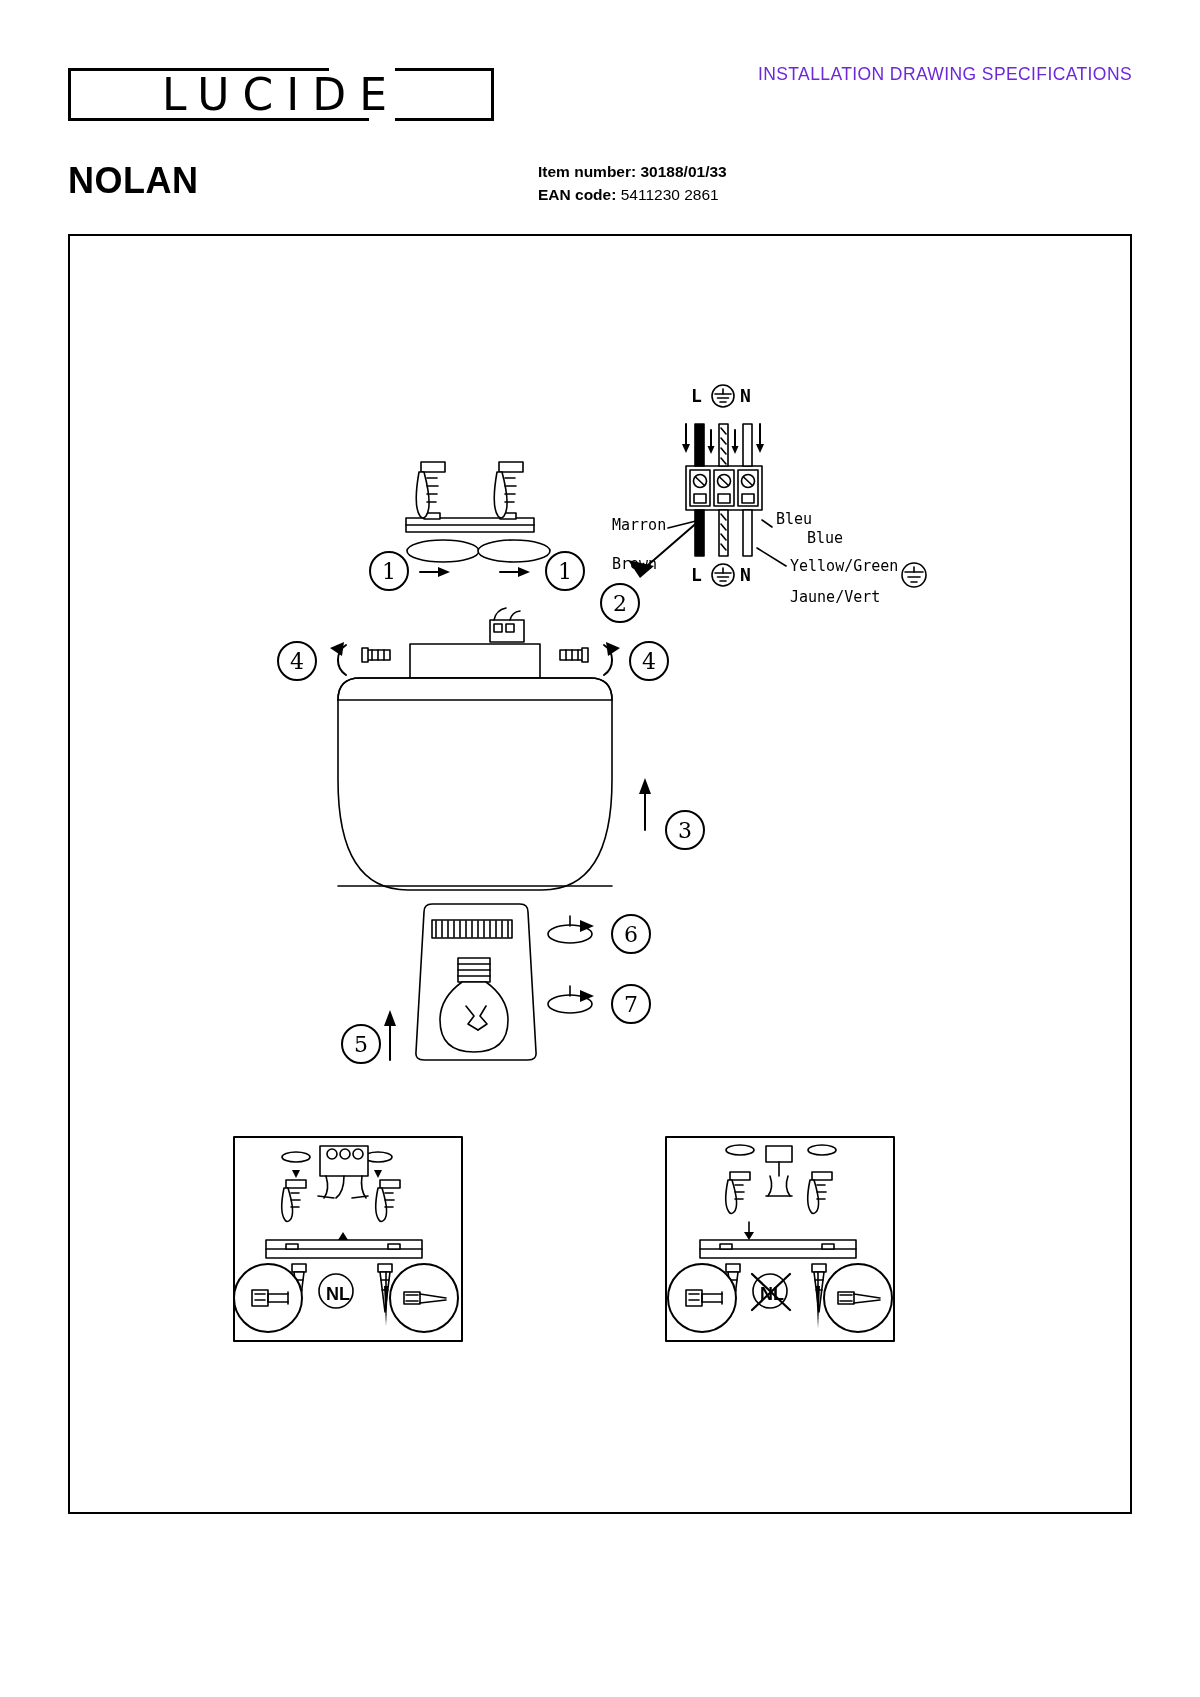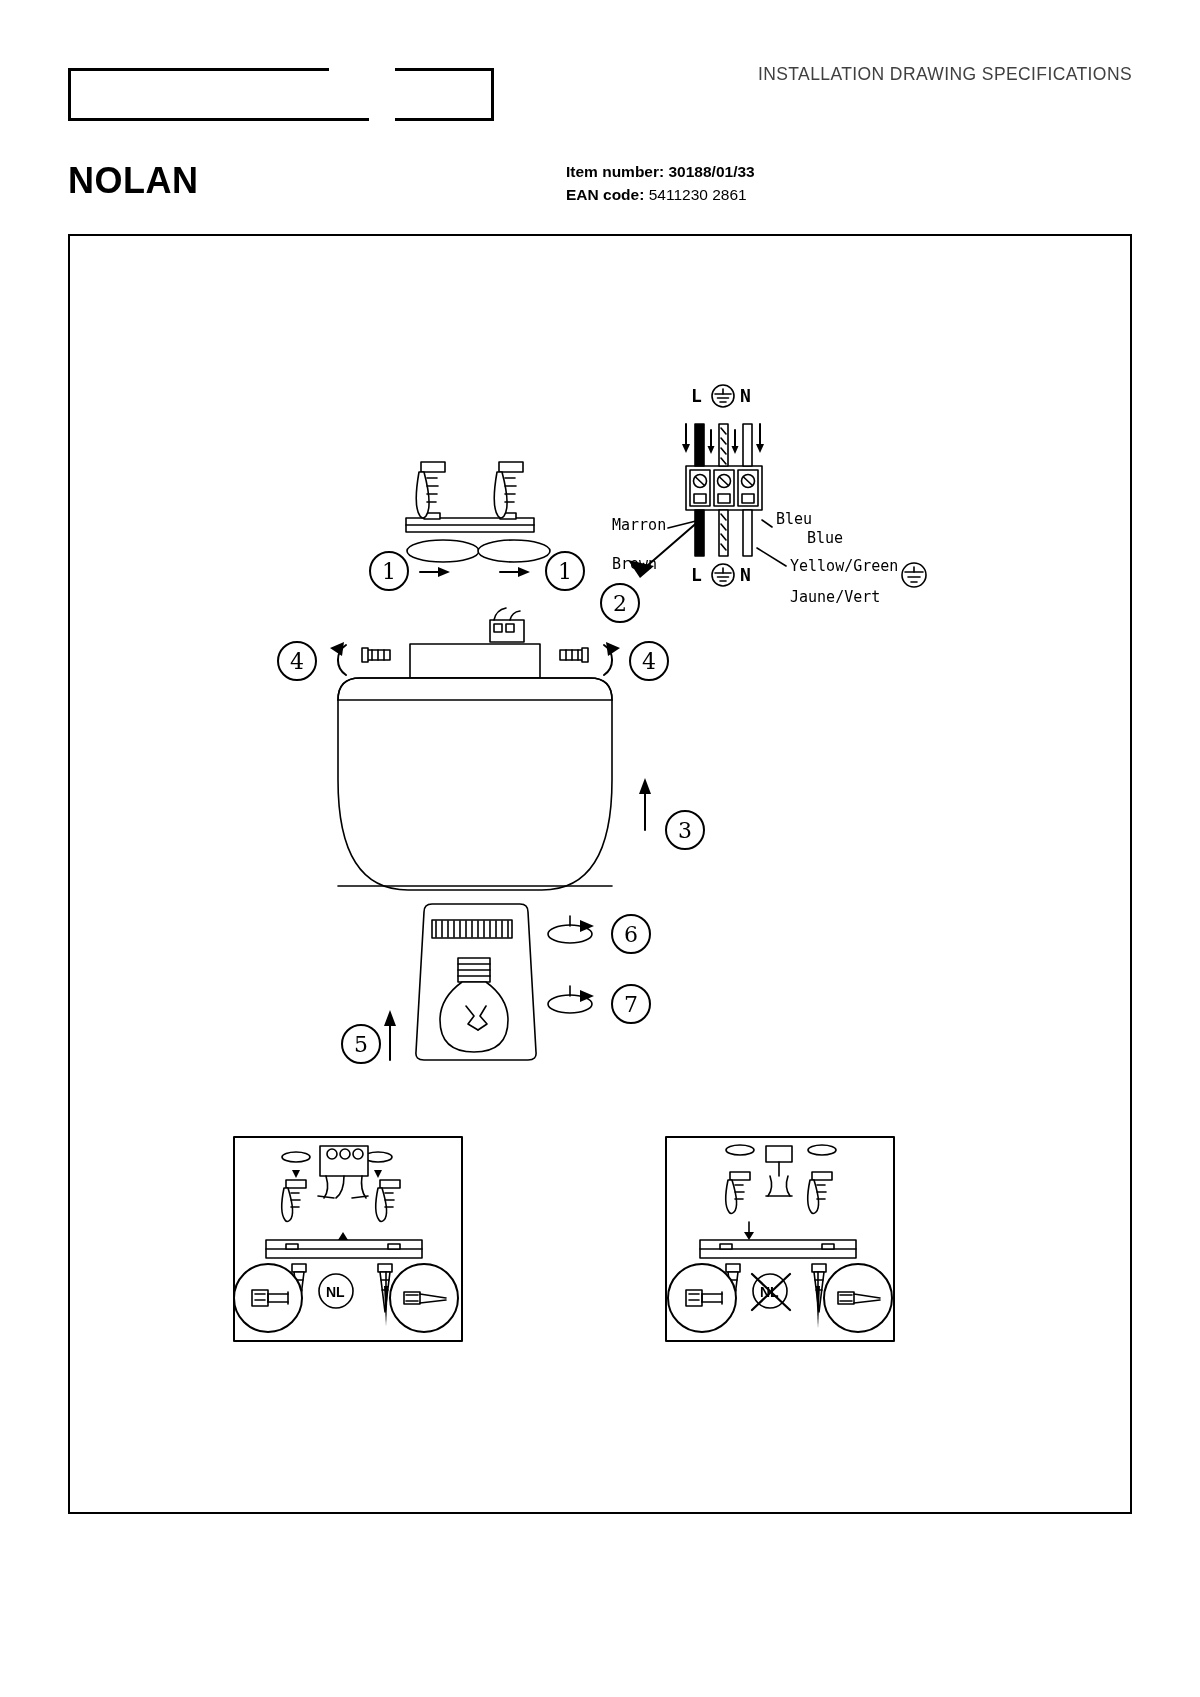--- a/index.html
+++ b/index.html
@@ -59,38 +59,37 @@
     width: 26px;
     height: 11px;
   }
   .header-title {
     position: absolute;
     right: 68px;
     top: 64px;
     font-size: 17.5px;
     letter-spacing: 0.4px;
     font-family: "Liberation Sans", sans-serif;
-    color: #404040;
+    color: #6d28d9;
   }
 
   .product-name {
     position: absolute;
     left: 68px;
     top: 160px;
     font-size: 36px;
     font-weight: bold;
     letter-spacing: 0.5px;
   }
   .meta {
     position: absolute;
     left: 538px;
     top: 160px;
     font-size: 15.5px;
     line-height: 23px;
-    margin-left: 28px;
   }
   .meta b { font-weight: bold; }
 
   
   .frame {
     position: absolute;
     left: 68px;
     top: 234px;
     width: 1064px;
     height: 1280px;
@@ -131,30 +130,31 @@
   }
   .termlabel {
     position: absolute;
     font-family: "DejaVu Sans Mono", monospace;
     font-size: 18px;
     font-weight: bold;
   }
   .nl-text {
     position: absolute;
     font-family: "Liberation Sans", sans-serif;
-    font-size: 14px;
+    font-size: 18px;
     font-weight: bold;
   }
 </style>
 </head>
 <body>
 
 <div class="page">
 
   <div class="logo-box">
+    <div class="logo-text">LUCIDE</div>
     <div class="logo-notch top"></div>
     <div class="logo-notch mid"></div>
   </div>
 
   <div class="header-title">INSTALLATION DRAWING SPECIFICATIONS</div>
 
   <div class="product-name">NOLAN</div>
 
   <div class="meta">
     <div>

